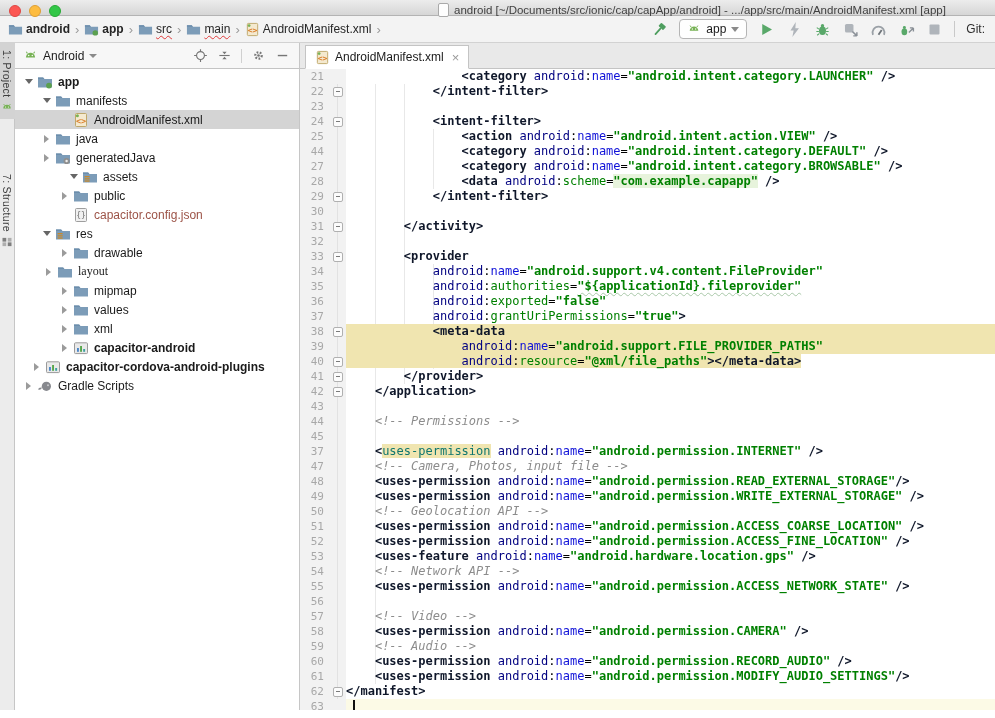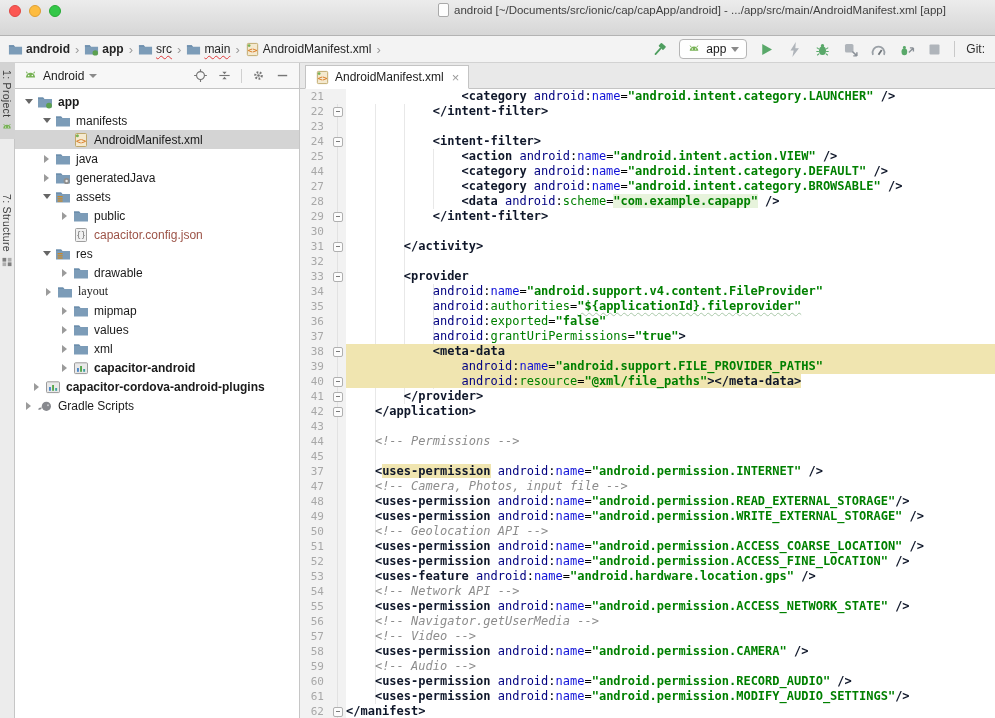--- a/index.html
+++ b/index.html
@@ -1,21 +1,21 @@
 <!DOCTYPE html>
 <html><head>
 <meta charset="utf-8">
 <style>
   *{box-sizing:border-box;margin:0;padding:0}
   html,body{width:995px;height:718px;overflow:hidden}
   body{font-family:"Liberation Sans",sans-serif;background:#fff;position:relative;-webkit-font-smoothing:antialiased}
   svg{display:block}
 
   
-  .titlebar{height:36px;background:linear-gradient(#ECECEC,#D6D6D6);border-bottom:1px solid #B3B3B3;position:relative}
+  .titlebar{height:16px;background:linear-gradient(#ECECEC,#D6D6D6);border-bottom:1px solid #B3B3B3;position:relative}
   .lights{position:absolute;left:9px;top:5px;display:flex;gap:8px}
   .light{width:12px;height:12px;border-radius:50%}
   .light.red{background:#FC5753;border:1px solid #DF4744}
   .light.yellow{background:#FDBC40;border:1px solid #DE9F34}
   .light.green{background:#33C748;border:1px solid #27AA35}
   .wintitle{position:absolute;left:438px;top:3px;display:flex;align-items:center;gap:5px;font-size:11.5px;color:#3F3F3F;white-space:nowrap}
   .docicon{width:11px;height:14px;background:#FDFDFD;border:1px solid #A9A9A9;border-radius:2px;flex:none}
 
   
   .toolbar{height:27px;background:#F3F3F3;border-bottom:1px solid #D2D2D2;display:flex;align-items:center;padding:0 4px 0 8px}
@@ -74,21 +74,21 @@
   .ficon{position:absolute;left:2.5px;top:2.5px;width:10px;height:10px;border:1px solid #B0B0B0;border-radius:2px;background:#FCFCFC}
   .ficon::after{content:"";position:absolute;left:2px;top:3.5px;width:4px;height:1px;background:#7A7A7A}
   .ctext{flex:1;white-space:pre;position:relative}
   .crow.hlrow .ctext{background:#F0E5B0}
   .bgband{background:#F0E5B0}
   .crow.cur .ctext{background:#FCFAE6}
   .caret{position:absolute;left:1ch;top:0.5px;width:2px;height:13.5px;background:#101010}
   
   .p{color:#000}
   .t{color:#0f172a;font-weight:bold}
-  .th{color:#0f172a;font-weight:bold;background:#F0E5B0}
+  .th{color:#0f766e;font-weight:normal;background:#F0E5B0}
   .n{color:#000080}
   .a{color:#1012D8}
   .g{color:#008000}
   .v{color:#008000;font-weight:bold}
   .vh{color:#008000;font-weight:bold;background:#E7F3DC}
   .vu{color:#008000;font-weight:bold;text-decoration-line:underline;text-decoration-style:wavy;text-decoration-color:#A9C8A9;text-decoration-thickness:1px;text-underline-offset:2px}
   .c{color:#8C8C8C;font-style:italic}
 </style>
 </head>
 <body>
@@ -351,21 +351,21 @@
           <span class="ticon">
             <svg viewBox="0 0 16 16" width="100%" height="100%">
               <path fill="#7C9CB8" d="M1 3.4h5.1l1.3 1.7H15v8.3H1z"></path>
               <path fill="#6C8EAC" d="M1 3.4h5.1l1.3 1.7H1z"></path>
               <circle cx="11.6" cy="11" r="3.1" fill="#8F8F8F"></circle>
               <circle cx="11.6" cy="11" r="1.2" fill="#EDEDED"></circle>
             </svg>
           </span>
           <span class="tlab">generatedJava</span>
         </div>
-        <div class="trow" style="padding-left: 26px;">
+        <div class="trow" style="padding-left: 26px; margin-left: 27px;">
           <span class="tarrow">
             <span class="tri-open"></span>
           </span>
           <span class="ticon">
             <svg viewBox="0 0 16 16" width="100%" height="100%">
               <path fill="#7C9CB8" d="M1 3.4h5.1l1.3 1.7H15v8.3H1z"></path>
               <path fill="#6C8EAC" d="M1 3.4h5.1l1.3 1.7H1z"></path>
               <g fill="#C98A2B">
                 <rect x="2.6" y="7" width="5" height="1.3"></rect>
                 <rect x="2.6" y="9.2" width="5" height="1.3"></rect>
@@ -726,21 +726,21 @@
           <span class="ctext"><span class="p">    </span><span class="c">&lt;!-- Network API --&gt;</span></span>
         </div>
         <div class="crow">
           <span class="gnum">55</span>
           <span class="gfold fl"></span>
           <span class="ctext"><span class="p">    </span><span class="t">&lt;uses-permission</span><span class="p"> </span><span class="n">android</span><span class="p">:</span><span class="a">name</span><span class="p">=</span><span class="v">"android.permission.ACCESS_NETWORK_STATE"</span><span class="p"> </span><span class="t">/&gt;</span></span>
         </div>
         <div class="crow">
           <span class="gnum">56</span>
           <span class="gfold fl"></span>
-          <span class="ctext"><span class="p">    </span><span class="c">&lt;!-- Navigator.getUserMedia --&gt;</span></span>
+          <span class="ctext"><span class="p">    </span></span>
         </div>
         <div class="crow">
           <span class="gnum">57</span>
           <span class="gfold fl"></span>
           <span class="ctext"><span class="p">    </span><span class="c">&lt;!-- Video --&gt;</span></span>
         </div>
         <div class="crow">
           <span class="gnum">58</span>
           <span class="gfold fl"></span>
           <span class="ctext"><span class="p">    </span><span class="t">&lt;uses-permission</span><span class="p"> </span><span class="n">android</span><span class="p">:</span><span class="a">name</span><span class="p">=</span><span class="v">"android.permission.CAMERA"</span><span class="p"> </span><span class="t">/&gt;</span></span>

